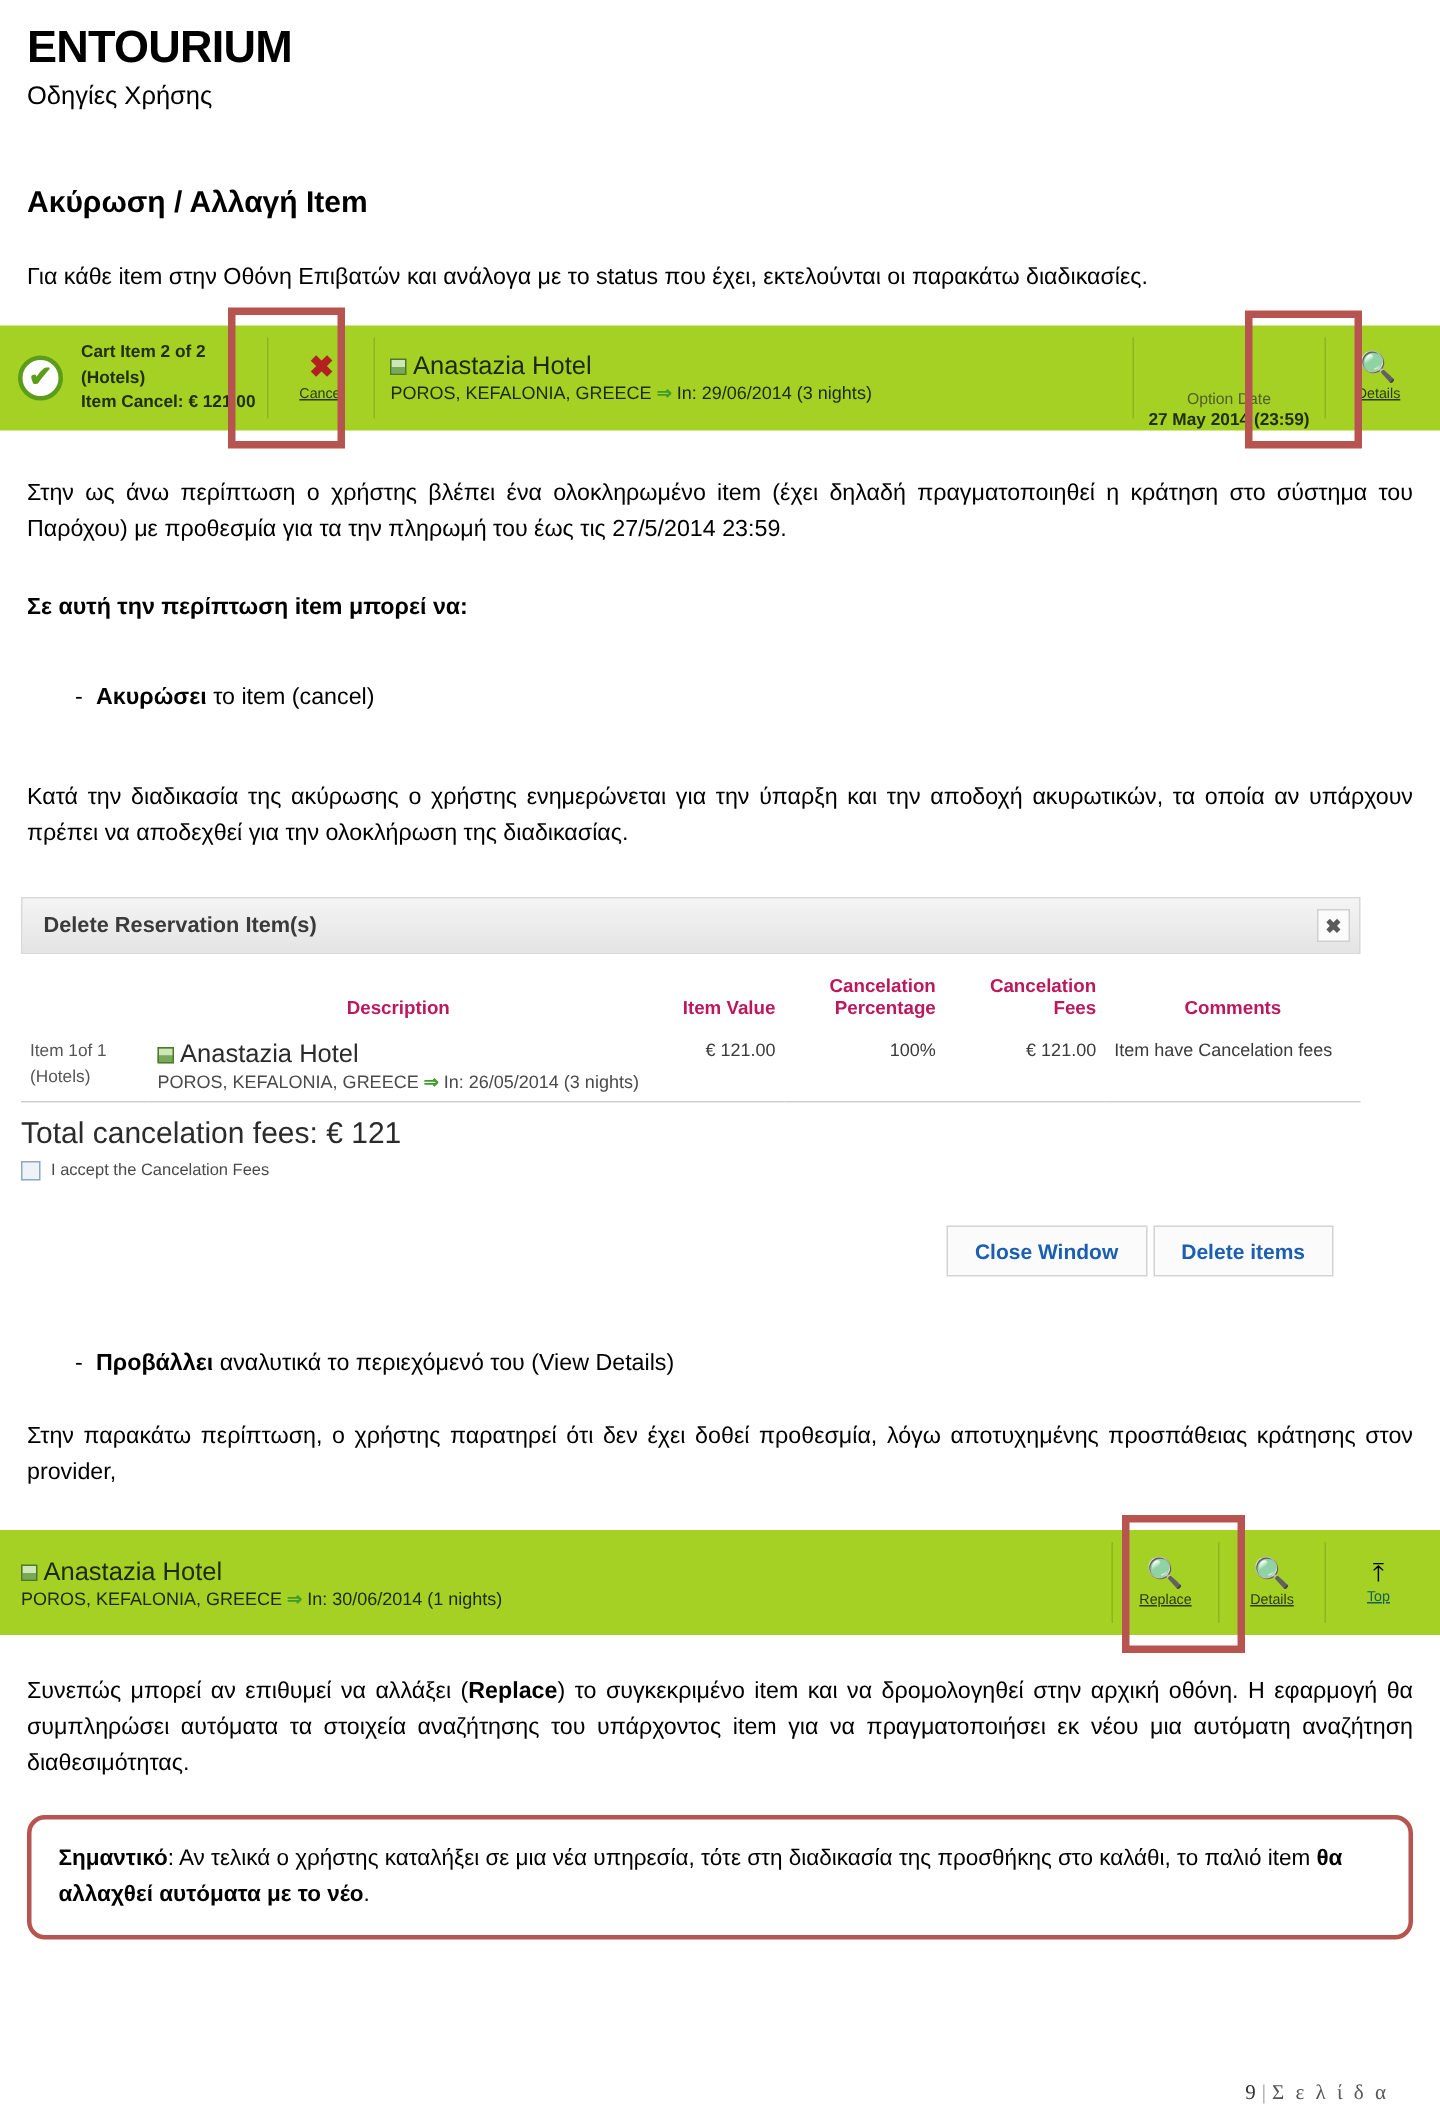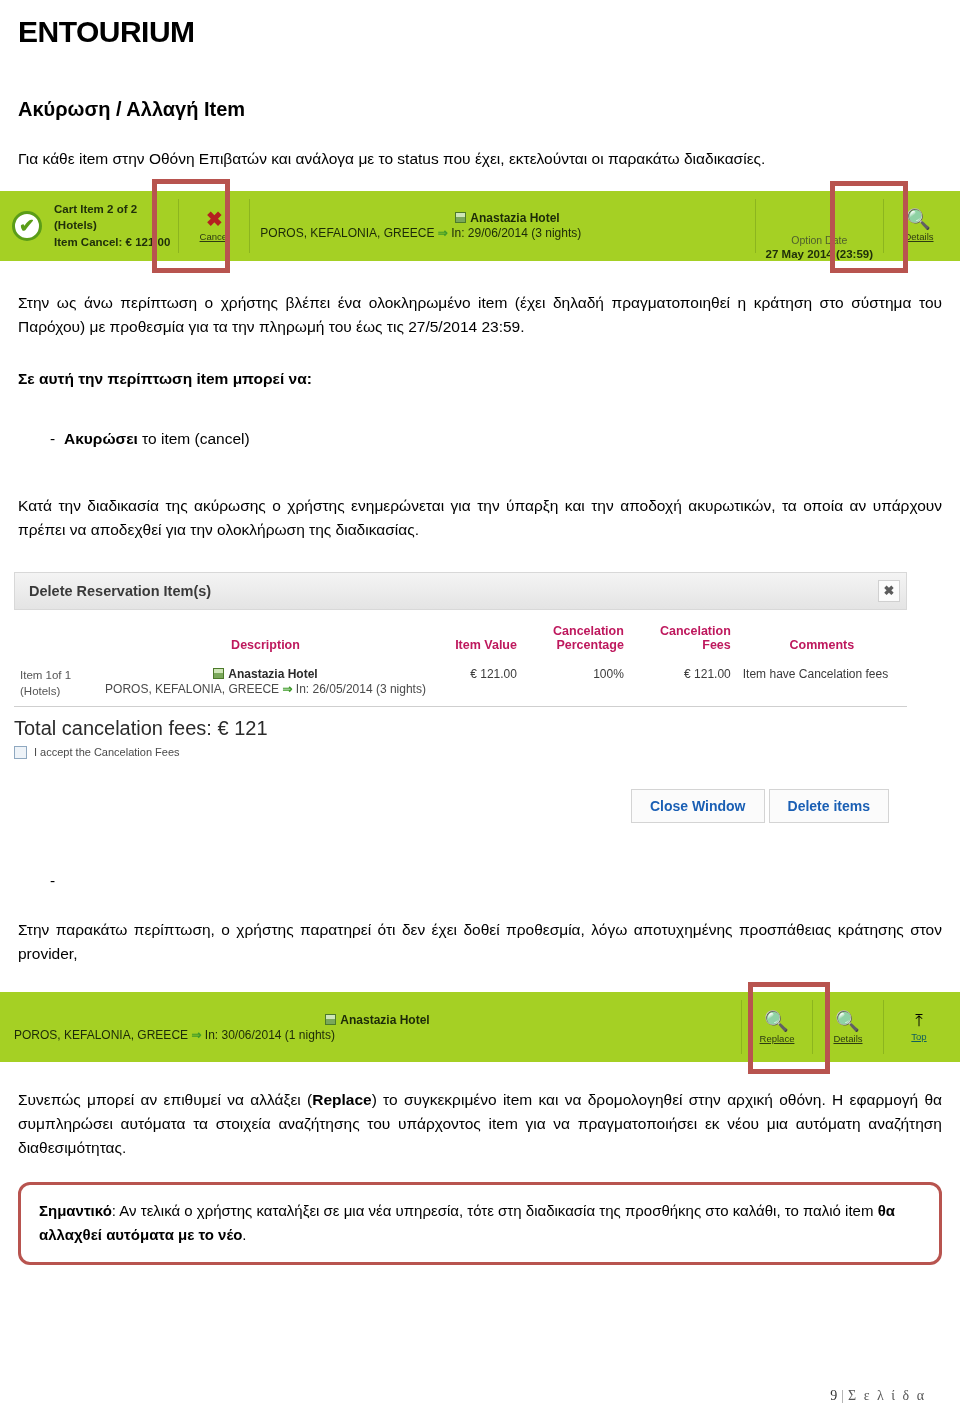--- a/index.html
+++ b/index.html
@@ -120,25 +120,24 @@
   }
   .gb-action .lbl.link-blue { color:#12605c; }
   .xicon { color: #b42020; font-size: 22px; font-weight: bold; }
 
   .gb-hotel {
     flex: 1 1 auto;
     padding-left: 10px;
     min-width: 0;
   }
   .hotel-name {
-    font-size: 12px;
-    font-weight: bold;
+    font-size: 17px;
+    font-weight: normal;
     color: #1c2a08;
     white-space: nowrap;
-    text-align: center;
   }
   .hotel-loc {
     font-size: 12px;
     color: #1c2a08;
     white-space: nowrap;
     margin-top: 1px;
   }
   .hotel-icon {
     display: inline-block;
     width: 11px; height: 11px;
@@ -284,20 +283,21 @@
   .page { padding: 10px 18px 0 18px; }
   .fullbleed { margin-left: -18px; margin-right: -18px; }
 </style>
 </head>
 <body>
 
 <div class="page">
 
   <div class="doc-header">
     <div class="doc-title">ENTOURIUM</div>
+    <div class="doc-subtitle">Οδηγίες Χρήσης</div>
   </div>
 
   <div class="section-title">Ακύρωση / Αλλαγή Item</div>
 
   <div class="para">Για κάθε item στην Οθόνη Επιβατών και ανάλογα με το status που έχει, εκτελούνται οι παρακάτω διαδικασίες.</div>
 
   <div class="shot fullbleed" style="margin-top:20px;">
     <div class="greenbar">
       <div class="gb-check">
         <div class="check-circle">✔</div>
@@ -410,20 +410,23 @@
         <div class="dlg-foot">
           <button class="btn">Close Window</button>
           <button class="btn">Delete items</button>
         </div>
       </div>
     </div>
   </div>
 
   <div class="bullet-row" style="margin-top:46px;">
     <div class="bullet-dash">-</div>
+    <div class="bullet-text">
+      <b>Προβάλλει</b><span> αναλυτικά το περιεχόμενό του (View Details)</span>
+    </div>
   </div>
 
   <div class="para just" style="margin-top:26px;">Στην παρακάτω περίπτωση, ο χρήστης παρατηρεί ότι δεν έχει δοθεί προθεσμία, λόγω αποτυχημένης προσπάθειας κράτησης στον provider,</div>
 
   <div class="shot fullbleed" style="margin-top:26px;">
     <div class="greenbar bar2">
       <div class="gb-hotel" style="padding-left:14px;">
         <div class="hotel-name">
           <span class="hotel-icon"></span><span>Anastazia Hotel</span>
         </div>

